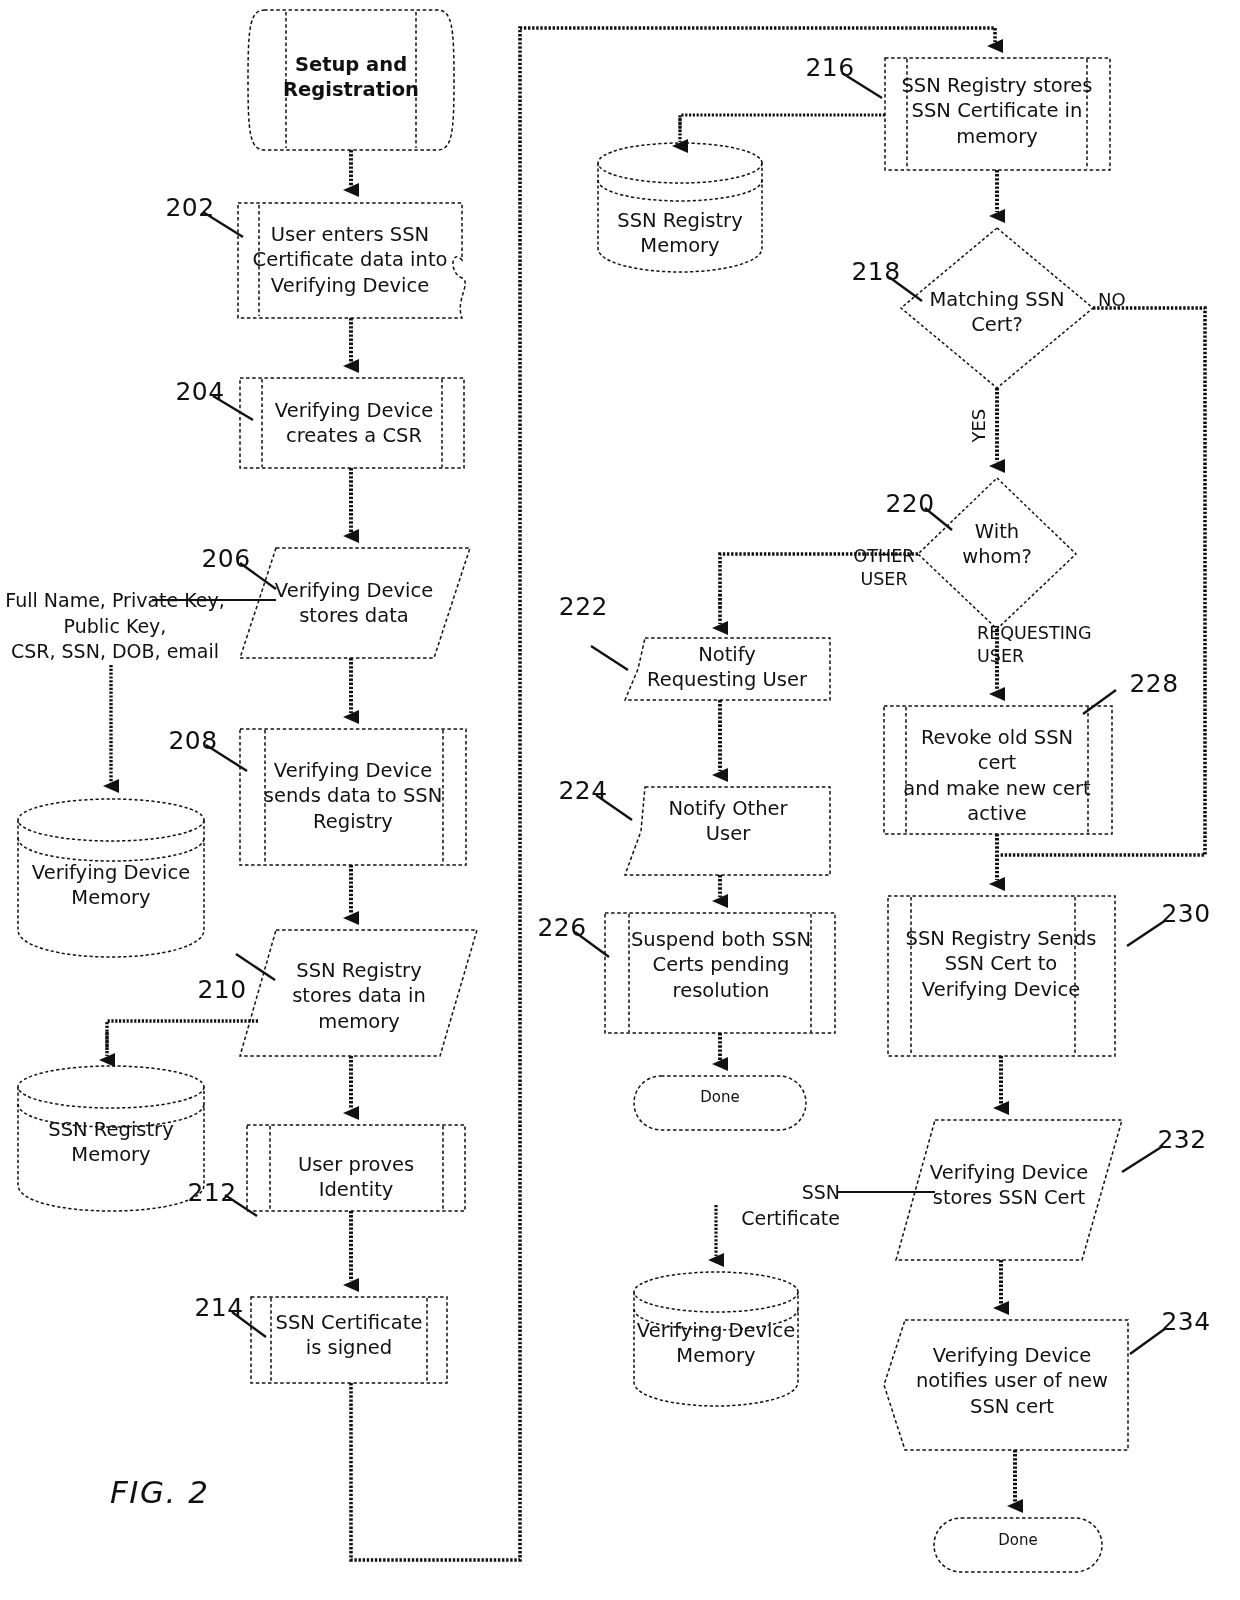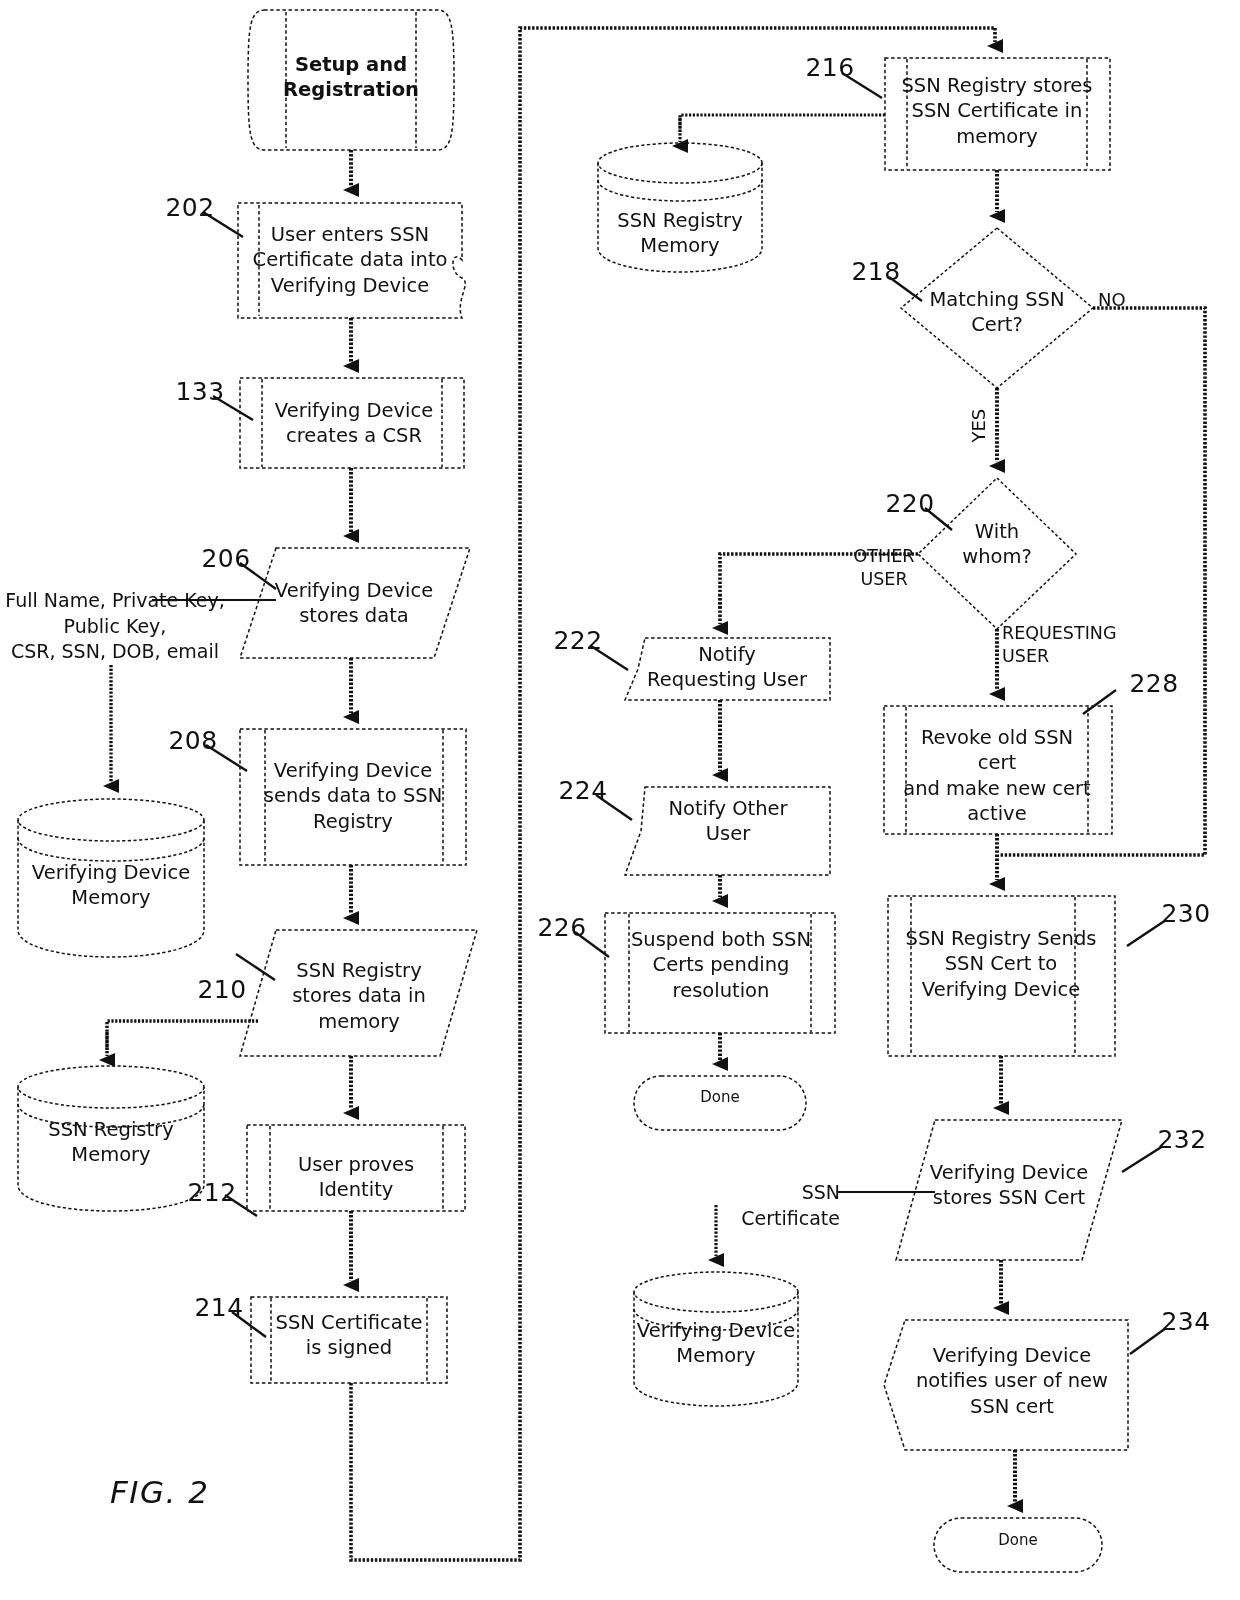--- a/index.html
+++ b/index.html
@@ -346,34 +346,34 @@
 
   <div class="lbl annot" style="left:4px; top:588px; width:222px;">Full Name, Private Key,
 Public Key,
 CSR, SSN, DOB, email</div>
   <div class="lbl annot" style="left:700px; top:1180px; width:140px; text-align:right;">SSN Certificate</div>
 
   <div class="lbl edge-lbl" style="left:1098px; top:288px; width:44px; text-align:left;">NO</div>
   <div class="lbl edge-lbl rot90" style="left:954px; top:414px; width:50px;">YES</div>
   <div class="lbl edge-lbl-sm" style="left:838px; top:545px; width:92px;">OTHER
 USER</div>
-  <div class="lbl edge-lbl-sm" style="left:1002px; top:622px; width:128px; text-align:left;">REQUESTING
+  <div class="lbl edge-lbl-sm" style="left:977px; top:622px; width:128px; text-align:left;">REQUESTING
 USER</div>
 
   <div class="lbl ref" style="left:160px; top:192px; width:60px;">202</div>
-  <div class="lbl ref" style="left:170px; top:376px; width:60px;">133</div>
+  <div class="lbl ref" style="left:170px; top:376px; width:60px;">204</div>
   <div class="lbl ref" style="left:196px; top:543px; width:60px;">206</div>
   <div class="lbl ref" style="left:163px; top:725px; width:60px;">208</div>
   <div class="lbl ref" style="left:192px; top:934px; width:60px;margin-top:40px;">210</div>
   <div class="lbl ref" style="left:182px; top:1177px; width:60px;">212</div>
   <div class="lbl ref" style="left:189px; top:1292px; width:60px;">214</div>
   <div class="lbl ref" style="left:800px; top:52px; width:60px;">216</div>
   <div class="lbl ref" style="left:846px; top:256px; width:60px;">218</div>
   <div class="lbl ref" style="left:880px; top:488px; width:60px;">220</div>
-  <div class="lbl ref" style="left:548px; top:625px; width:60px;">222</div>
+  <div class="lbl ref" style="left:548px; top:591px; width:60px;text-align:right;">222</div>
   <div class="lbl ref" style="left:553px; top:775px; width:60px;">224</div>
   <div class="lbl ref" style="left:532px; top:912px; width:60px;">226</div>
   <div class="lbl ref" style="left:1124px; top:668px; width:60px;">228</div>
   <div class="lbl ref" style="left:1156px; top:898px; width:60px;">230</div>
   <div class="lbl ref" style="left:1152px; top:1124px; width:60px;">232</div>
   <div class="lbl ref" style="left:1156px; top:1306px; width:60px;">234</div>
 
 </div>
 
 </body></html>

